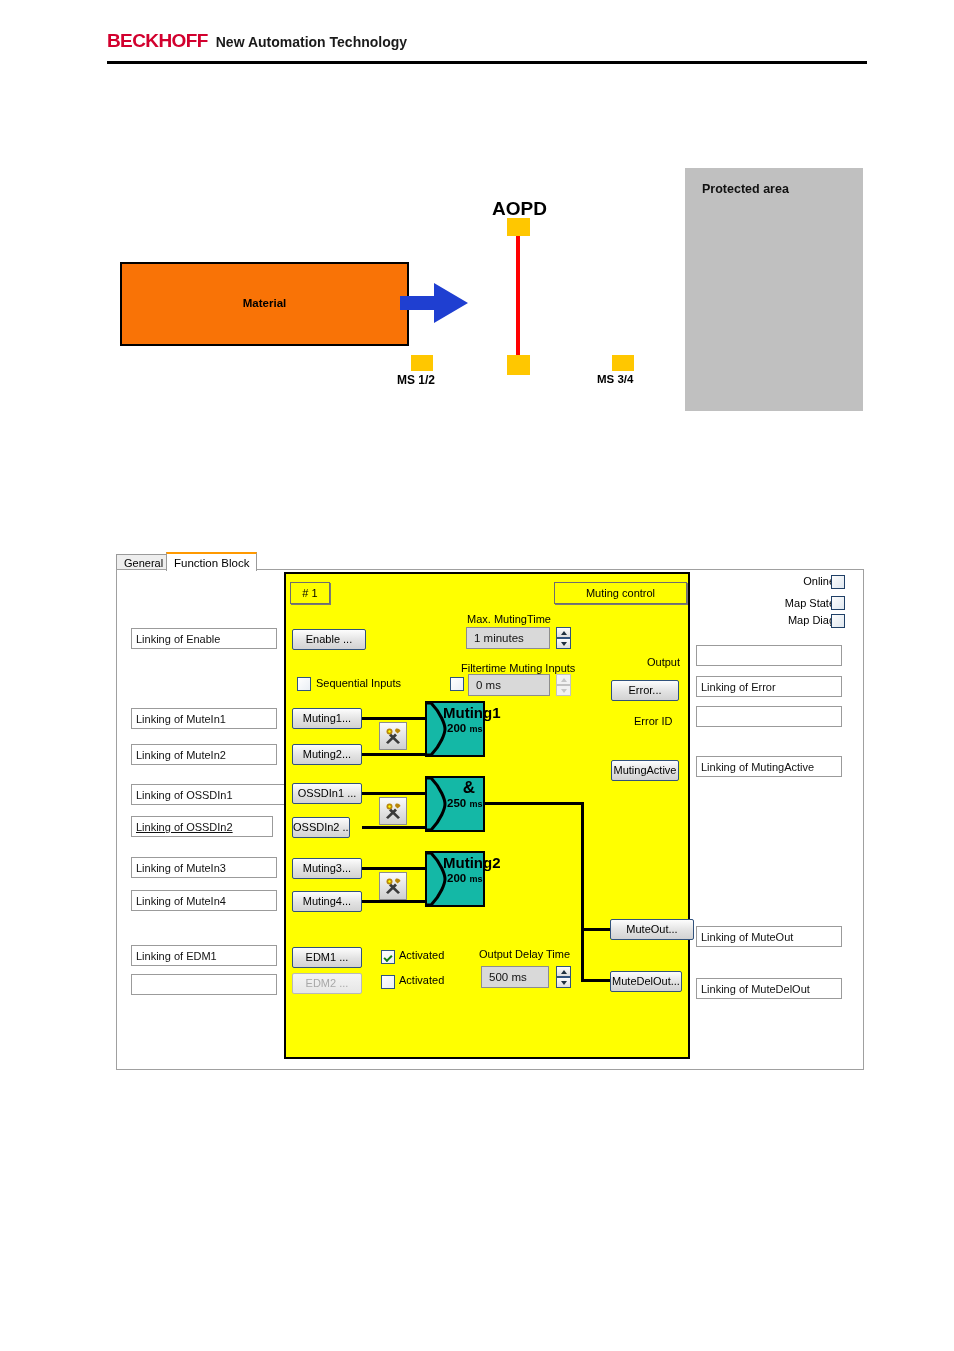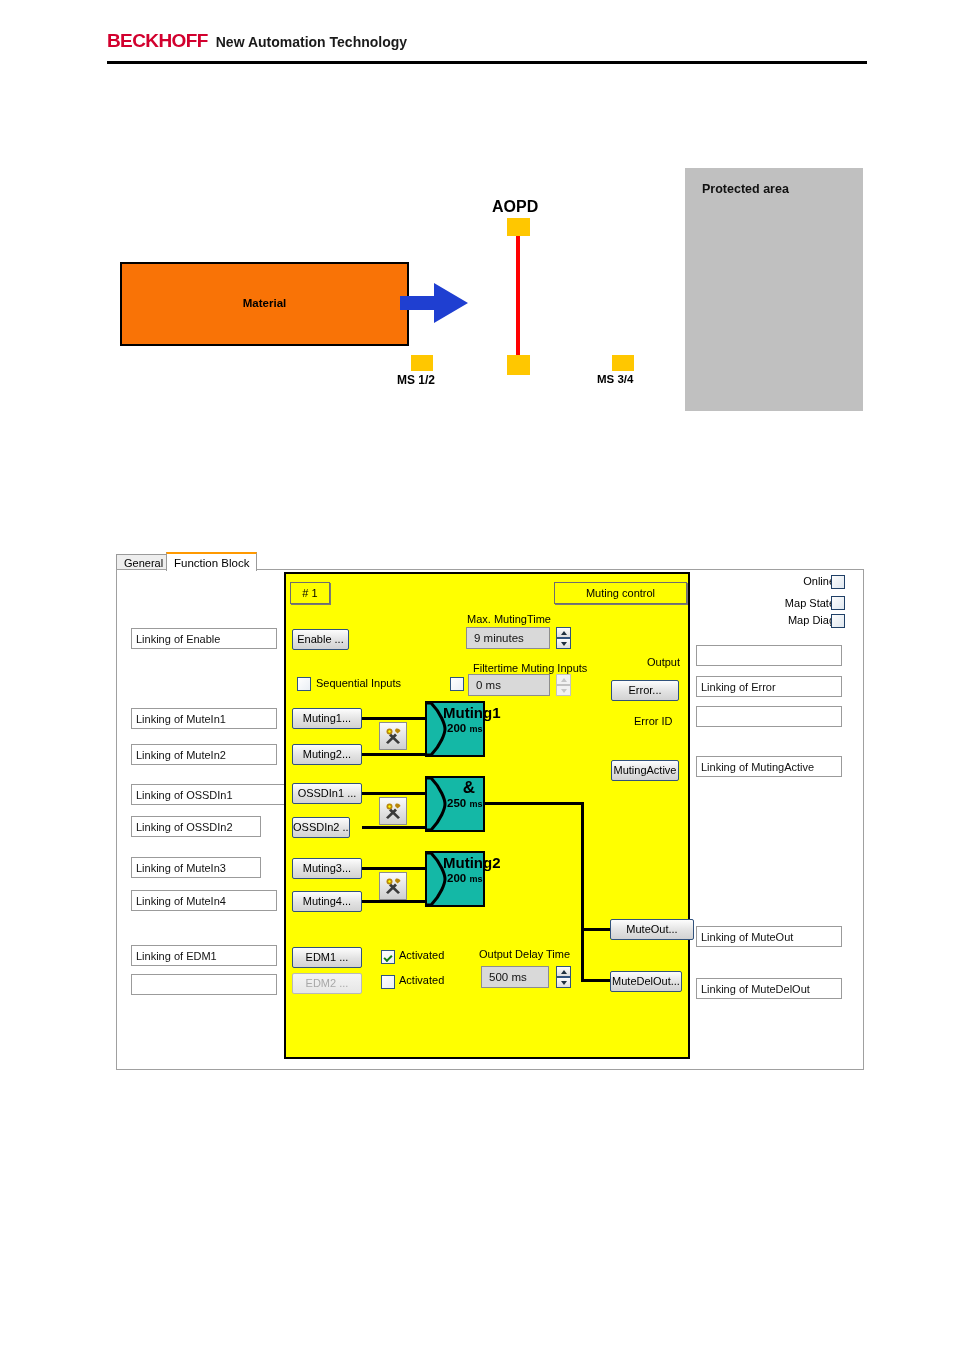--- a/index.html
+++ b/index.html
@@ -16,21 +16,21 @@
   #tagline{font-family:"Liberation Sans",sans-serif;font-weight:bold;font-size:14px;color:#1a1a1a;display:inline-block;vertical-align:baseline;margin-left:8px;}
   #headrule{position:absolute;left:107px;top:61px;width:760px;height:3px;background:#000;}
 
   
   #diagram{position:absolute;left:0;top:0;width:954px;height:430px;}
   #protected-area{position:absolute;left:685px;top:168px;width:178px;height:243px;background:#c0c0c0;}
   #protected-label{position:absolute;left:702px;top:182px;font-size:12.5px;font-weight:bold;color:#111;}
   #material-box{position:absolute;left:120px;top:262px;width:285px;height:80px;background:#f97306;border:2px solid #000;}
   #material-label{position:absolute;width:100%;top:33px;text-align:center;font-size:11.5px;font-weight:bold;color:#000;}
   #arrow{position:absolute;left:400px;top:283px;width:68px;height:40px;}
-  #aopd-label{position:absolute;left:492px;top:198px;font-size:16px;font-weight:bold;color:#000;}
+  #aopd-label{position:absolute;left:492px;top:198px;font-size:19px;font-weight:bold;color:#000;}
   .ylw-sq{position:absolute;background:#ffc700;}
   #aopd-top{left:507px;top:218px;width:23px;height:18px;}
   #aopd-bot{left:507px;top:355px;width:23px;height:20px;}
   #beam{position:absolute;left:516px;top:236px;width:4px;height:120px;background:#ff0000;}
   #ms12-sq{left:411px;top:355px;width:22px;height:16px;}
   #ms34-sq{left:612px;top:355px;width:22px;height:16px;}
   #ms12-label{position:absolute;left:397px;top:373px;font-size:12px;font-weight:bold;color:#000;}
   #ms34-label{position:absolute;left:597px;top:373px;font-size:11.5px;font-weight:bold;color:#000;}
 
   
@@ -129,22 +129,22 @@
   <div class="tab inactive" style="left:0px;">General</div>
   <div class="tab active" style="left:50px;">Function Block</div>
 </div>
 
 <div id="dialog"></div>
 
 <div class="txtbox" style="left:131px;top:628px;width:146px;">Linking of Enable</div>
 <div class="txtbox" style="left:131px;top:708px;width:146px;">Linking of MuteIn1</div>
 <div class="txtbox" style="left:131px;top:744px;width:146px;">Linking of MuteIn2</div>
 <div class="txtbox" style="left:131px;top:784px;width:162px;">Linking of OSSDIn1</div>
-<div class="txtbox" style="left:131px;top:816px;width:130px;">Linking of OSSDIn2</div>
-<div class="txtbox" style="left:131px;top:857px;width:130px;">Linking of MuteIn3</div>
+<div class="txtbox" style="left:131px;top:816px;width:142px;text-decoration:underline;">Linking of OSSDIn2</div>
+<div class="txtbox" style="left:131px;top:857px;width:146px;">Linking of MuteIn3</div>
 <div class="txtbox" style="left:131px;top:890px;width:146px;">Linking of MuteIn4</div>
 <div class="txtbox" style="left:131px;top:945px;width:146px;">Linking of EDM1</div>
 <div class="txtbox" style="left:131px;top:974px;width:146px;"></div>
 
 <div class="lbl" style="left:793px;top:575px;text-align:right;width:42px;">Online</div>
 <div class="cbx plain" style="left:831px;top:575px;"></div>
 
 <div class="lbl" style="left:752px;top:597px;text-align:right;width:83px;">Map State</div>
 <div class="cbx plain" style="left:831px;top:596px;"></div>
 
@@ -156,37 +156,37 @@
 <div class="txtbox" style="left:696px;top:706px;width:146px;"></div>
 <div class="txtbox" style="left:696px;top:756px;width:146px;">Linking of MutingActive</div>
 <div class="txtbox" style="left:696px;top:926px;width:146px;">Linking of MuteOut</div>
 <div class="txtbox" style="left:696px;top:978px;width:146px;">Linking of MuteDelOut</div>
 
 <div id="fbpanel">
 
   <div class="btn flat" style="left:4px;top:8px;width:40px;height:22px;line-height:20px;"># 1</div>
   <div class="btn flat" style="left:268px;top:8px;width:133px;height:22px;line-height:20px;">Muting control</div>
 
-  <div class="btn" style="left:6px;top:55px;width:57px;">Enable ...</div>
+  <div class="btn" style="left:6px;top:55px;width:74px;">Enable ...</div>
 
   <div class="cbx" style="left:11px;top:103px;"></div>
   <div class="lbl" style="left:30px;top:103px;">Sequential Inputs</div>
 
   <div class="lbl" style="left:181px;top:39px;">Max. MutingTime</div>
-  <div class="ro" style="left:180px;top:53px;width:84px;">9 minutes</div>
+  <div class="ro" style="left:180px;top:53px;width:84px;">1 minutes</div>
   <div class="spin" style="left:270px;top:53px;">
     <div class="up">
         <span class="ar"></span>
       </div>
       <div class="dn">
         <span class="ar"></span>
       </div>
   </div>
 
-  <div class="lbl" style="left:162px;top:88px;padding-left:25px;">Filtertime Muting Inputs</div>
+  <div class="lbl" style="left:150px;top:88px;padding-left:25px;">Filtertime Muting Inputs</div>
   <div class="cbx" style="left:164px;top:103px;"></div>
   <div class="ro" style="left:182px;top:100px;width:82px;">0 ms</div>
   <div class="spin dis" style="left:270px;top:100px;">
     <div class="up">
         <span class="ar"></span>
       </div>
       <div class="dn">
         <span class="ar"></span>
       </div>
   </div>

